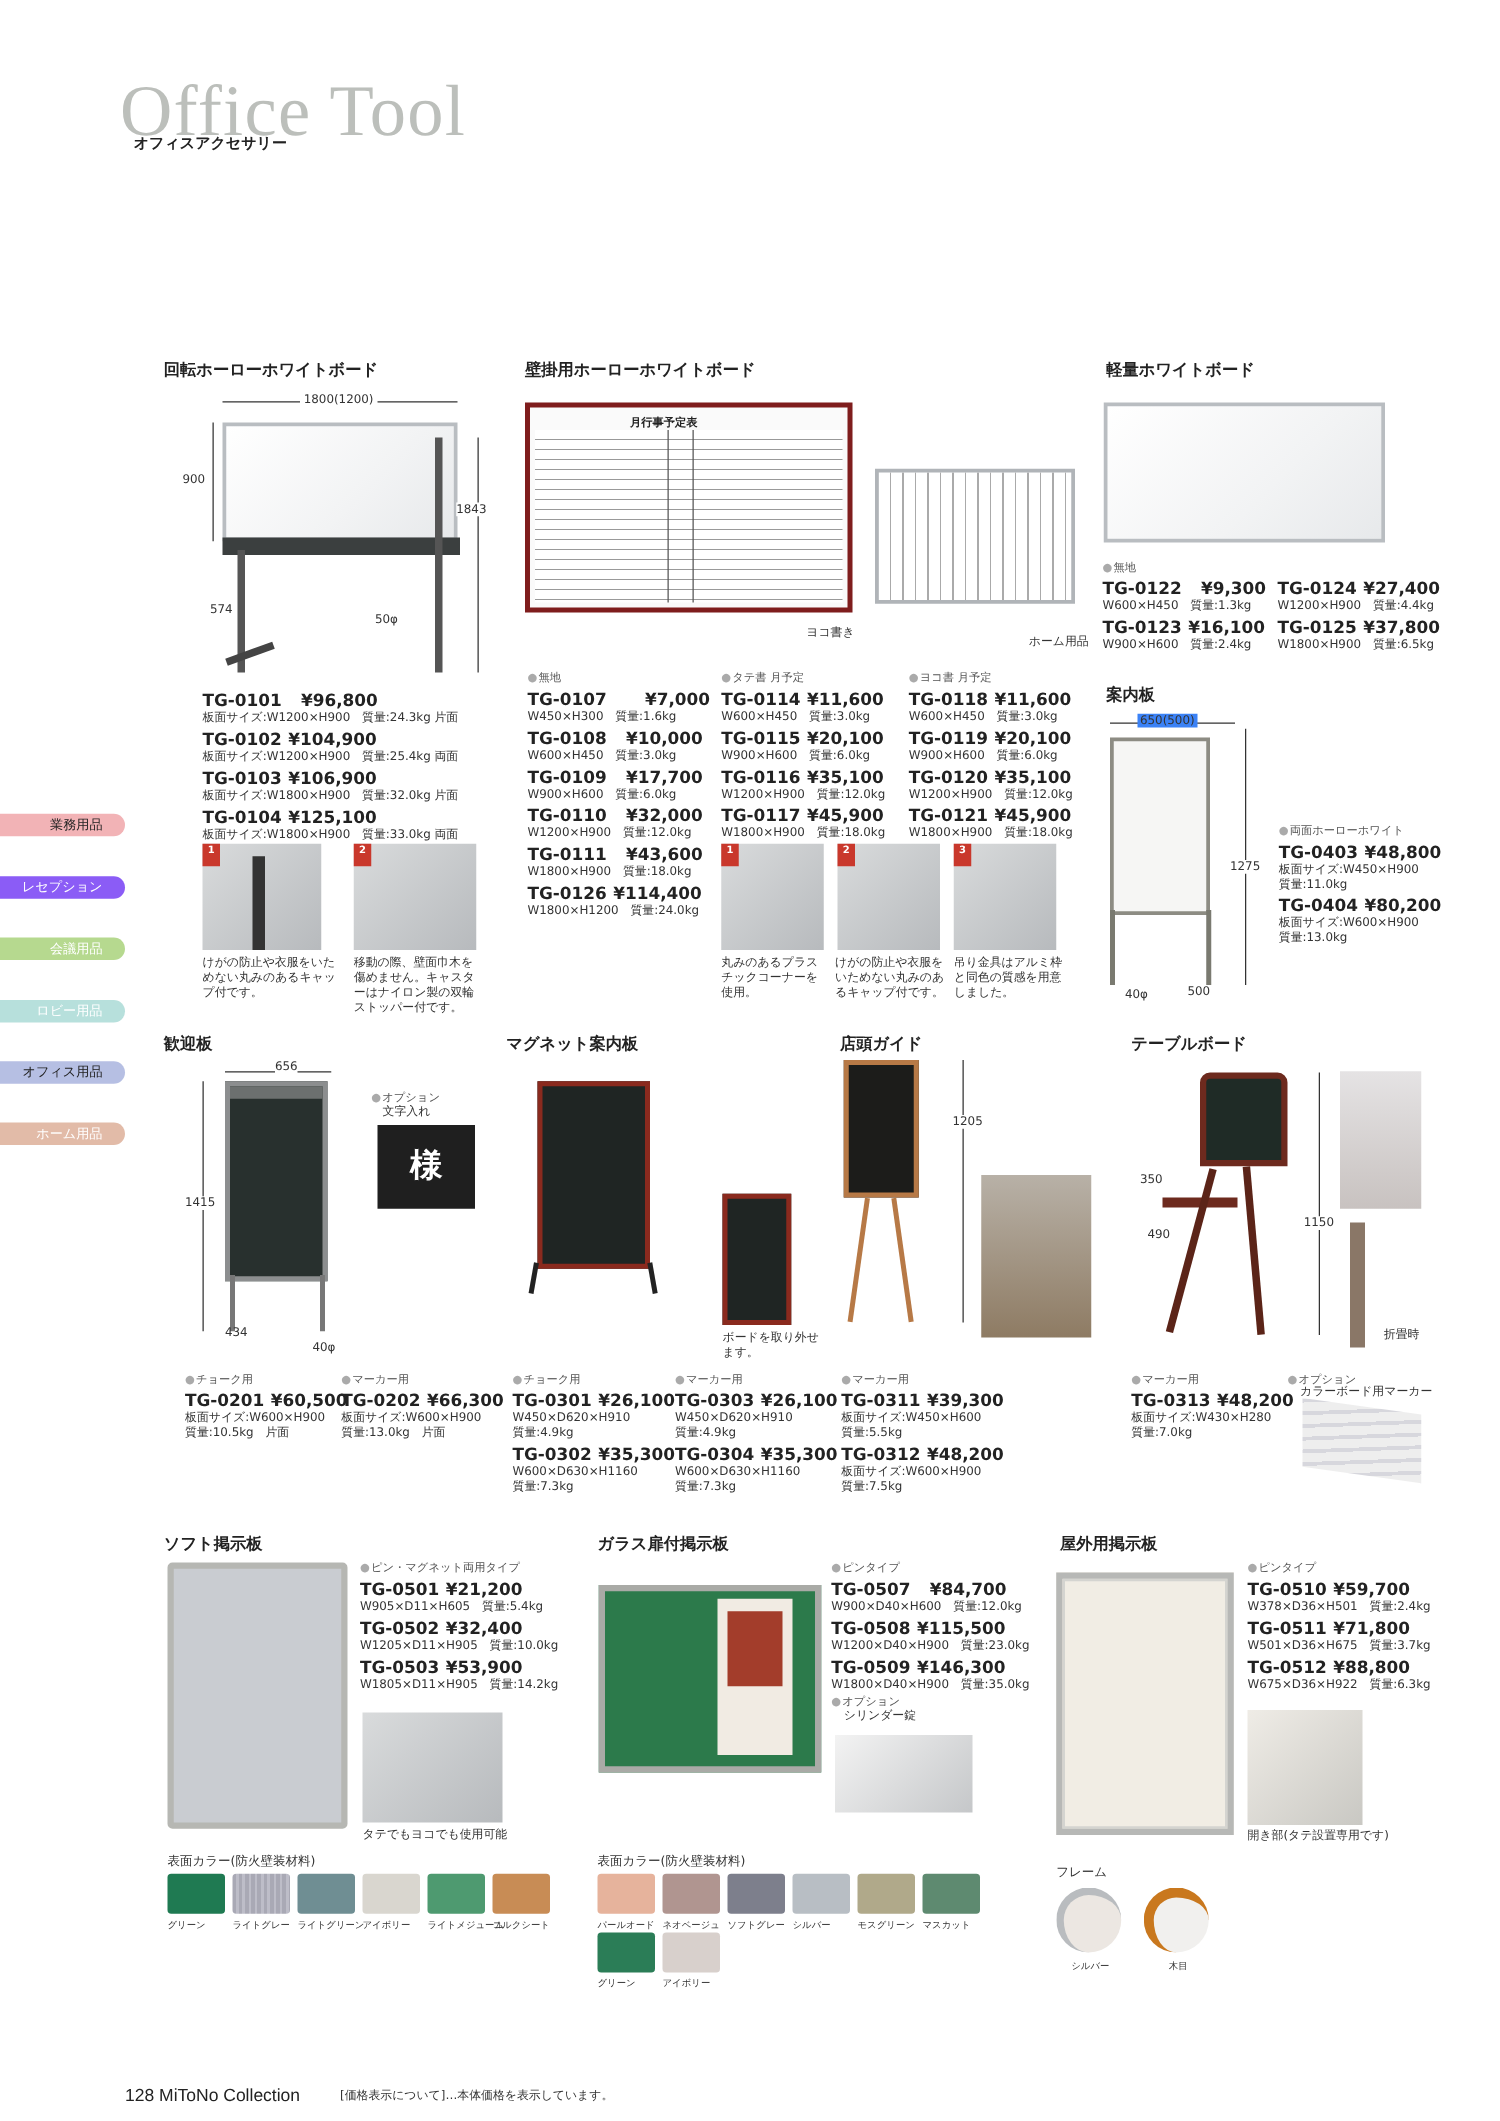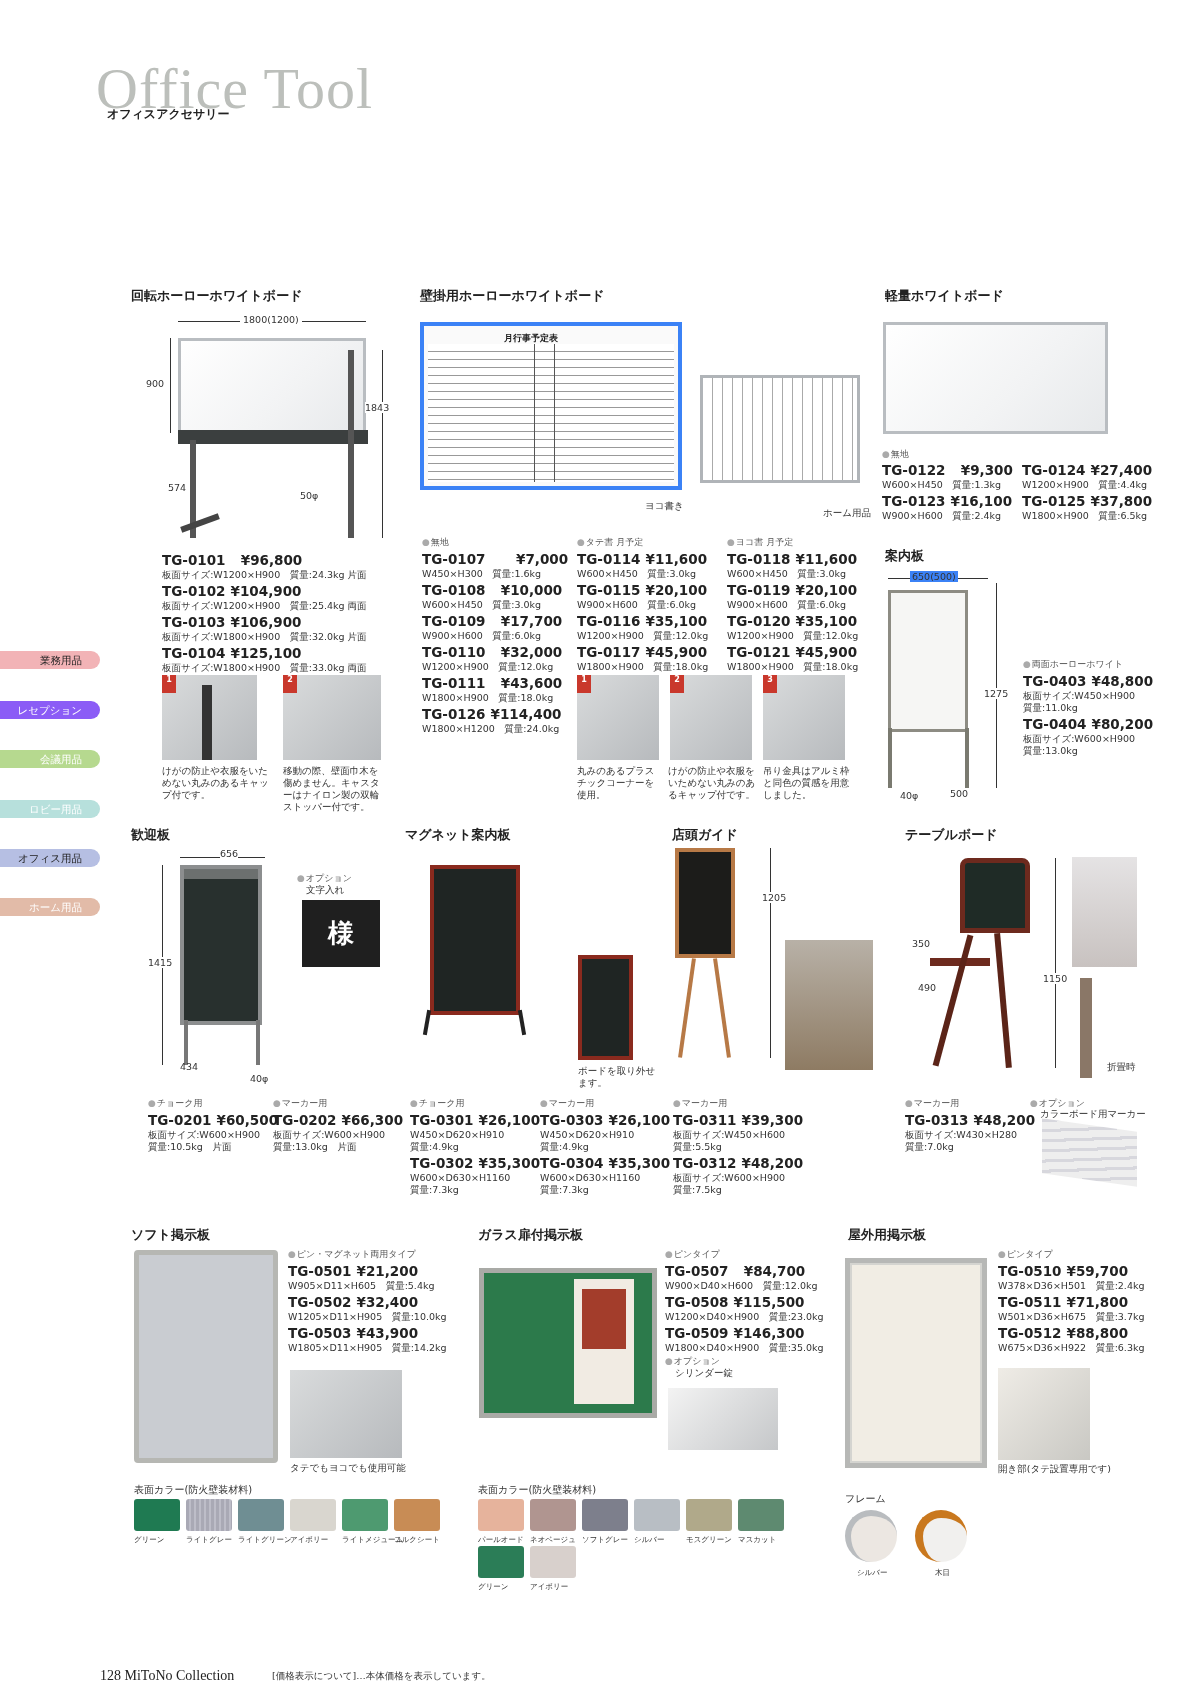--- a/index.html
+++ b/index.html
@@ -66,21 +66,21 @@
     <div class="badge">1</div>
     <div class="abs" style="left:40px;top:10px;width:10px;height:75px;background:#333"></div>
   </div>
 <div class="img photo" style="left:283px;top:675px;width:98px;height:85px">
     <div class="badge">2</div>
   </div>
 <div class="abs cap" style="left:162px;top:765px;width:110px">けがの防止や衣服をいためない丸みのあるキャップ付です。</div>
 <div class="abs cap" style="left:283px;top:765px;width:100px">移動の際、壁面巾木を傷めません。キャスターはナイロン製の双輪ストッパー付です。</div>
 
 <div class="abs sec-title" style="left:420px;top:287px">壁掛用ホーローホワイトボード</div>
-<div class="abs" style="left:420px;top:322px;width:262px;height:168px;border:4px solid #3b82f6;background:#fafafa">
+<div class="abs" style="left:420px;top:322px;width:262px;height:168px;border:4px solid #7f1d1d;background:#fafafa">
   <div class="abs" style="left:80px;top:6px;font-size:9px;font-weight:bold">月行事予定表</div>
   <div class="abs" style="left:4px;top:18px;right:4px;bottom:4px;background:repeating-linear-gradient(180deg,#fff 0 7px,#999 7px 8px)"></div>
   <div class="abs" style="left:110px;top:18px;width:1px;bottom:4px;background:#555"></div>
   <div class="abs" style="left:130px;top:18px;width:1px;bottom:4px;background:#555"></div>
 </div>
 <div class="abs" style="left:700px;top:375px;width:160px;height:108px;border:3px solid #b0b4b8;background:repeating-linear-gradient(90deg,#fff 0 9px,#aaa 9px 10px)"></div>
 <div class="abs dim" style="left:645px;top:500px">ヨコ書き</div>
 <div class="abs dim" style="left:823px;top:507px">ホーム用品</div>
 
 <div class="abs" style="left:422px;top:536px">
@@ -271,21 +271,21 @@
 <div class="abs" style="left:1042px;top:1125px;width:95px;height:55px;background:repeating-linear-gradient(-10deg,#eee 0 7px,#d7d7dd 7px 10px);transform:skewY(8deg)"></div>
 
 <div class="abs sec-title" style="left:131px;top:1226px">ソフト掲示板</div>
 <div class="abs" style="left:134px;top:1250px;width:144px;height:213px;border:5px solid #b6b7b3;background:#c9ccd1;border-radius:4px"></div>
 <div class="abs" style="left:288px;top:1248px">
   <div class="note">ピン・マグネット両用タイプ</div>
   <div><span class="model">TG-0501</span> <span class="model">¥21,200</span></div>
   <div class="spec">W905×D11×H605　質量:5.4kg</div>
   <div><span class="model">TG-0502</span> <span class="model">¥32,400</span></div>
   <div class="spec">W1205×D11×H905　質量:10.0kg</div>
-  <div><span class="model">TG-0503</span> <span class="model">¥43,900</span></div>
+  <div><span class="model">TG-0503</span> <span class="model">¥53,900</span></div>
   <div class="spec">W1805×D11×H905　質量:14.2kg</div>
 </div>
 <div class="abs photo" style="left:290px;top:1370px;width:112px;height:88px"></div>
 <div class="abs cap" style="left:290px;top:1462px">タテでもヨコでも使用可能</div>
 <div class="abs cap" style="left:134px;top:1484px;font-size:10px">表面カラー(防火壁装材料)</div>
 <div>
   <div class="sw" style="left:134px;top:1499px;background:#1f7a52"></div>
   <div class="swl" style="left:134px;top:1535px">グリーン</div>
   <div class="sw" style="left:186px;top:1499px;background:repeating-linear-gradient(90deg,#a9a9b5 0 3px,#bdbdc8 3px 5px)"></div>
   <div class="swl" style="left:186px;top:1535px">ライトグレー</div>
@@ -348,17 +348,17 @@
   <div class="spec">W675×D36×H922　質量:6.3kg</div>
 </div>
 <div class="abs photo" style="left:998px;top:1368px;width:92px;height:92px;background:linear-gradient(135deg,#efece6,#c9c8c3)"></div>
 <div class="abs cap" style="left:998px;top:1463px">開き部(タテ設置専用です)</div>
 <div class="abs cap" style="left:845px;top:1493px;font-size:10px">フレーム</div>
 <div class="abs" style="left:845px;top:1510px;width:52px;height:52px;border-radius:50%;background:#ece7e2;border-left:6px solid #b9bcbf;border-top:6px solid #b9bcbf"></div>
 <div class="swl" style="left:857px;top:1568px">シルバー</div>
 <div class="abs" style="left:915px;top:1510px;width:52px;height:52px;border-radius:50%;background:#f1f0ee;border-left:8px solid #c9781e;border-top:8px solid #c9781e"></div>
 <div class="swl" style="left:935px;top:1568px">木目</div>
 
-<div class="abs" style="left:100px;top:1668px;font-family:Liberation Serif, serif;font-size:14px;color:#222;white-space:nowrap">
+<div class="abs" style="left:100px;top:1668px;font-family:Liberation Sans, sans-serif;font-size:14px;color:#222;white-space:nowrap">
   <span>128</span>
   <span>MiToNo Collection</span>
 </div>
 <div class="abs" style="left:272px;top:1670px;font-size:9.5px;color:#333">[価格表示について]…本体価格を表示しています。</div>
 
 </body></html>

